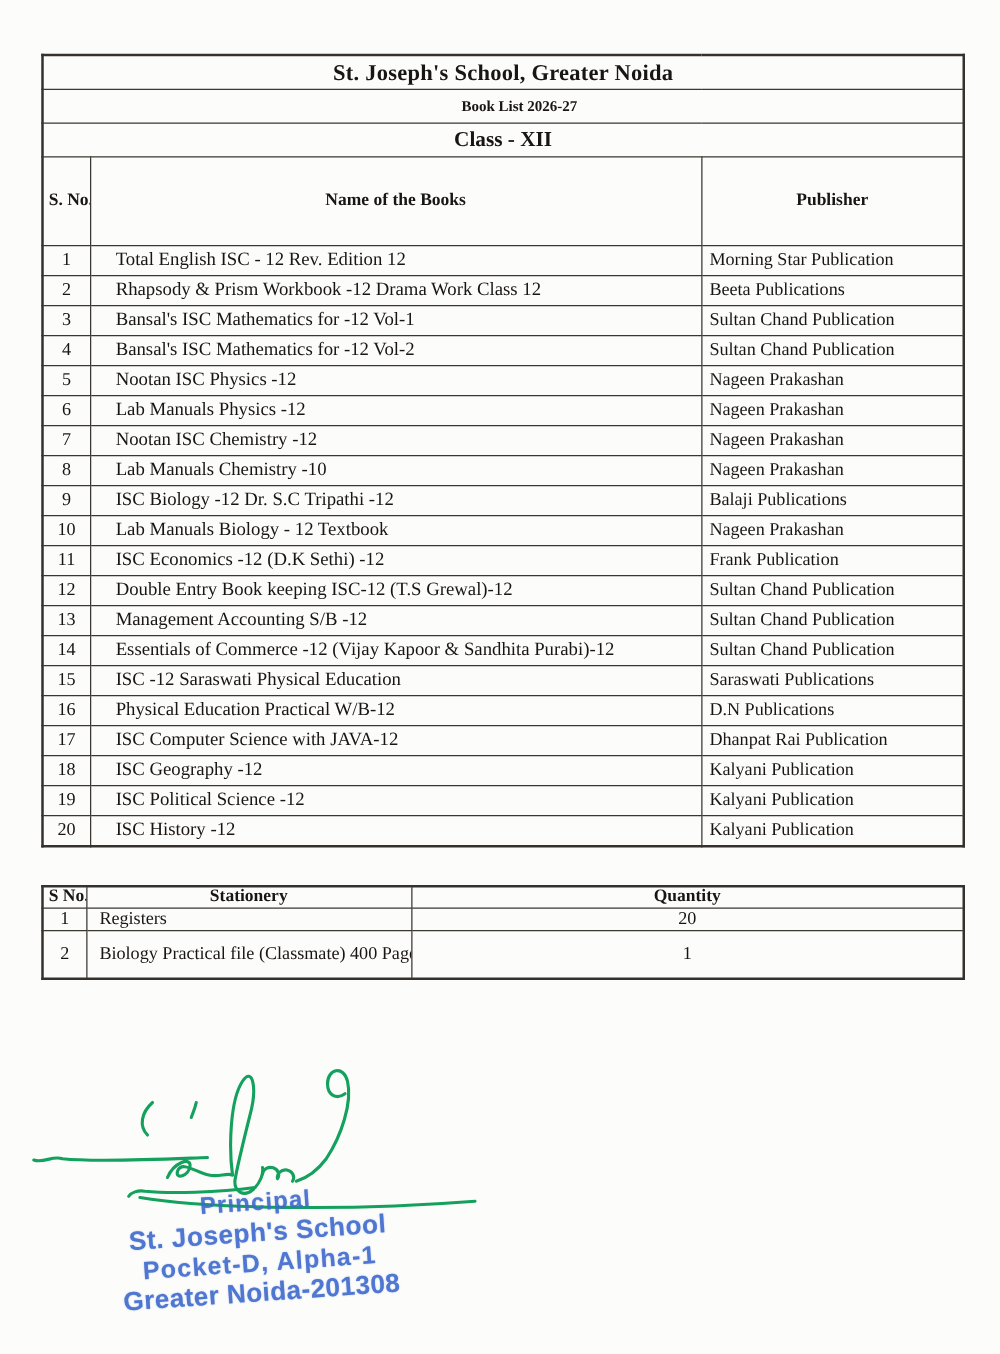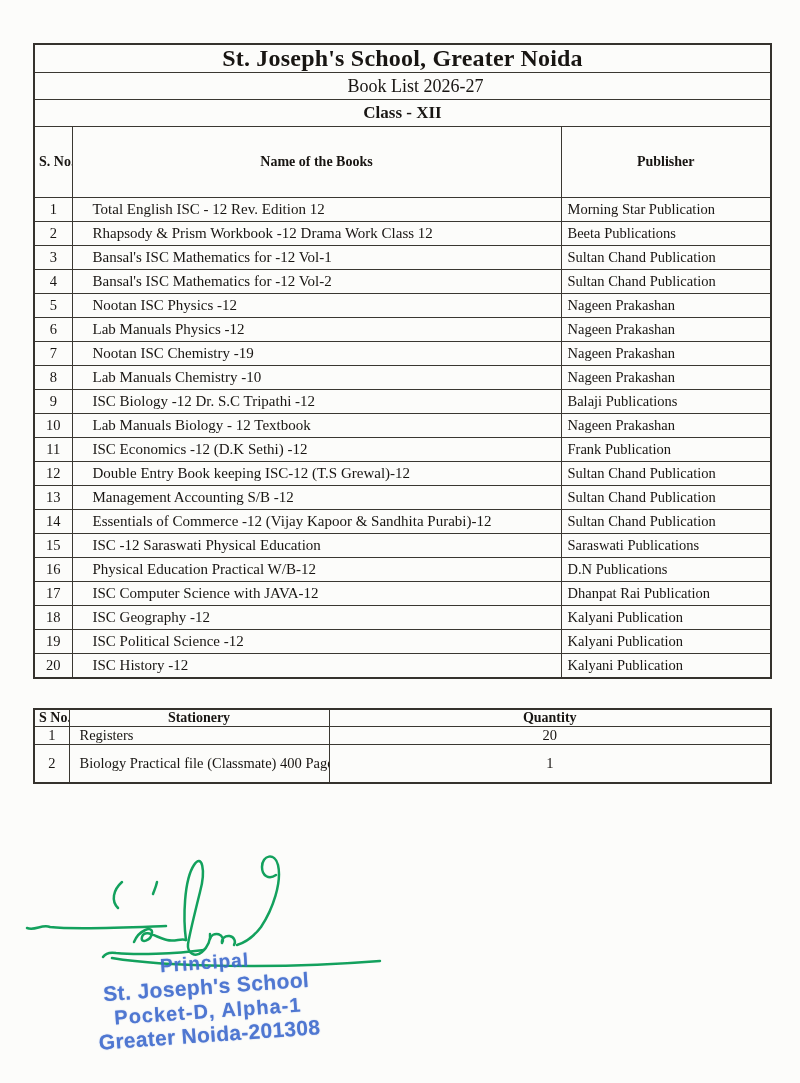--- a/index.html
+++ b/index.html
@@ -19,23 +19,23 @@
     position:absolute;left:33px;top:43px;width:737px;
     border:2.3px solid #35322d;
   }
   .books td,.books th{
     border:1.6px solid #3a3731;
     padding:0 4px;
     overflow:hidden;white-space:nowrap;
   }
   .title-row td{
     height:26px;text-align:center;font-weight:bold;
-    font-size:24px;letter-spacing:.2px;
-  }
-  .subtitle-row td{height:26px;text-align:center;font-weight:normal;font-size:18px;padding-left:30px;}
+    font-size:18px;letter-spacing:.2px;
+  }
+  .subtitle-row td{height:26px;text-align:center;font-weight:bold;font-size:12px;padding-left:30px;}
   .class-row td{height:26px;text-align:center;font-weight:bold;font-size:17px;margin-left:24px;}
   .head-row th{height:70px;font-size:14px;font-weight:bold;text-align:center;}
   .data-row td{height:23px;font-size:15px;vertical-align:middle;}
   .data-row .c-sno{text-align:center;font-size:14.5px;}
   .data-row .c-name{padding-left:20px;}
   .data-row .c-pub{padding-left:6px;font-size:14.5px;}
 
   
   .stationery{
     position:absolute;left:33px;top:708px;width:737px;
@@ -123,21 +123,21 @@
           <td class="c-name">Nootan ISC Physics -12</td>
           <td class="c-pub">Nageen Prakashan</td>
         </tr>
     <tr class="data-row">
           <td class="c-sno">6</td>
           <td class="c-name">Lab Manuals Physics -12</td>
           <td class="c-pub">Nageen Prakashan</td>
         </tr>
     <tr class="data-row">
           <td class="c-sno">7</td>
-          <td class="c-name">Nootan ISC Chemistry -19</td>
+          <td class="c-name">Nootan ISC Chemistry -12</td>
           <td class="c-pub">Nageen Prakashan</td>
         </tr>
     <tr class="data-row">
           <td class="c-sno">8</td>
           <td class="c-name">Lab Manuals Chemistry -10</td>
           <td class="c-pub">Nageen Prakashan</td>
         </tr>
     <tr class="data-row">
           <td class="c-sno">9</td>
           <td class="c-name">ISC Biology -12 Dr. S.C Tripathi -12</td>

